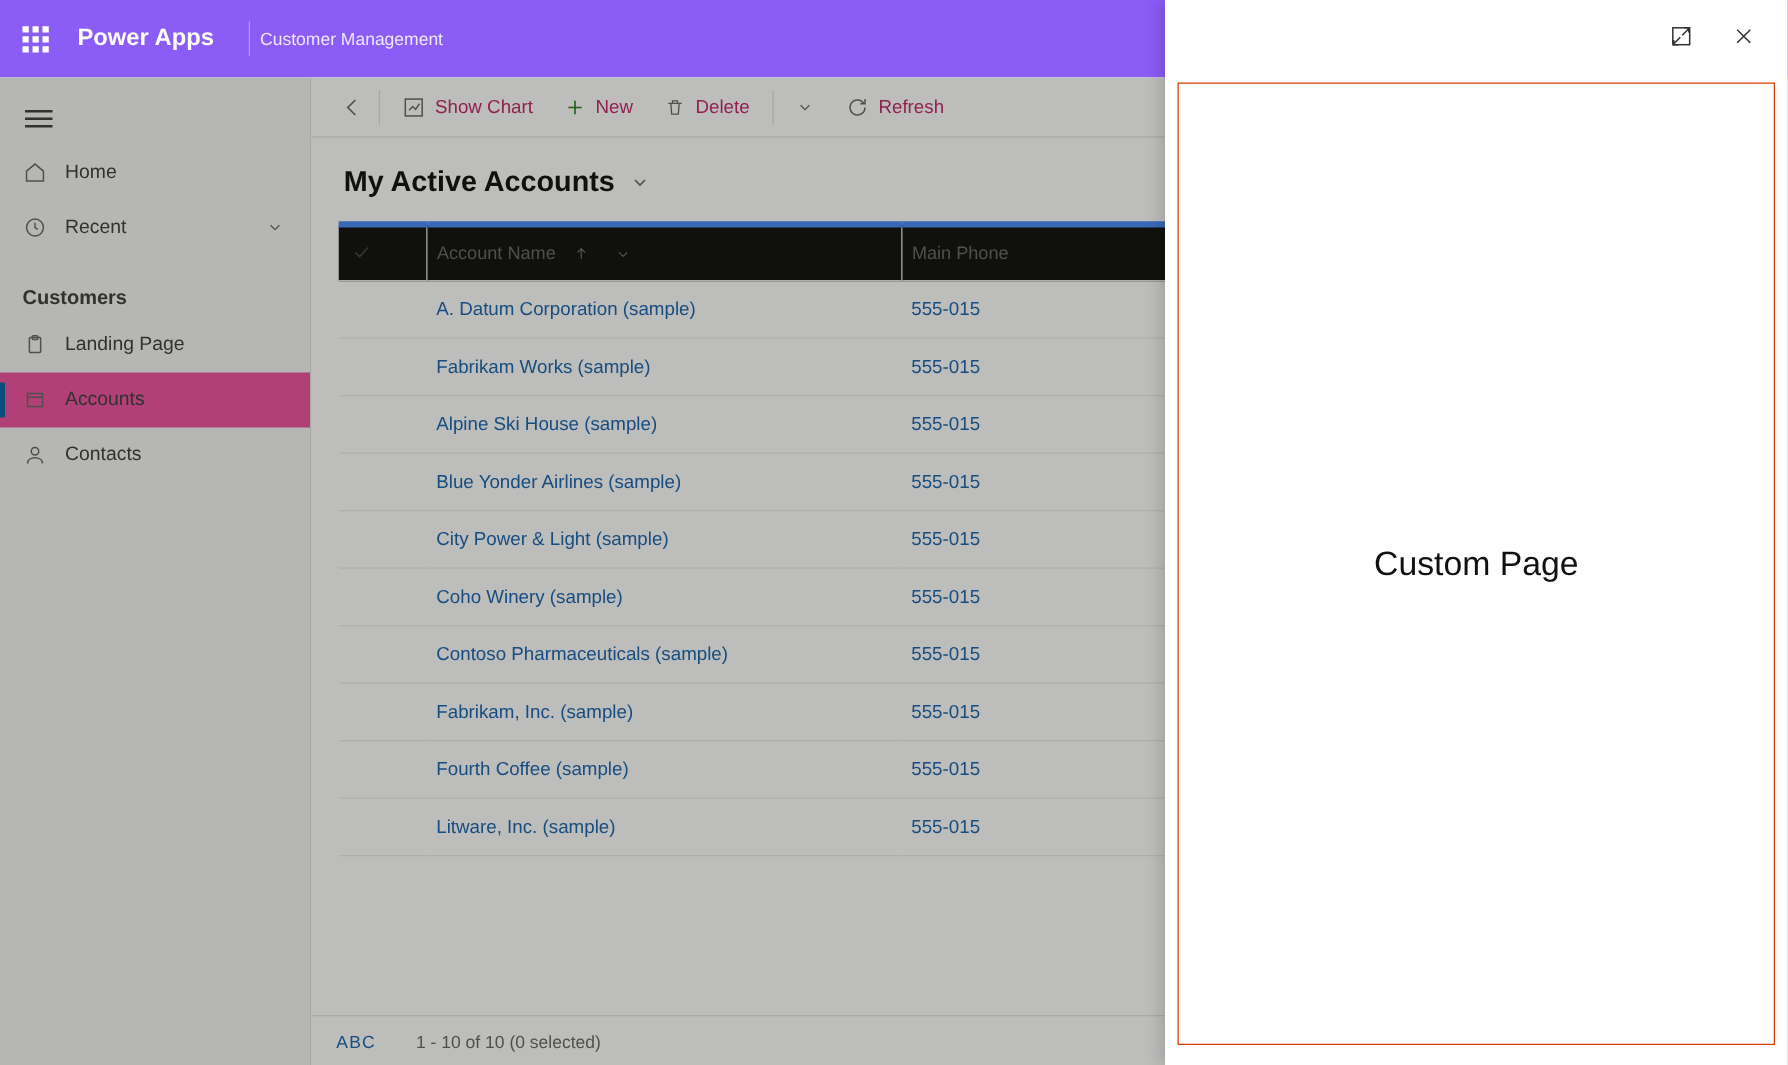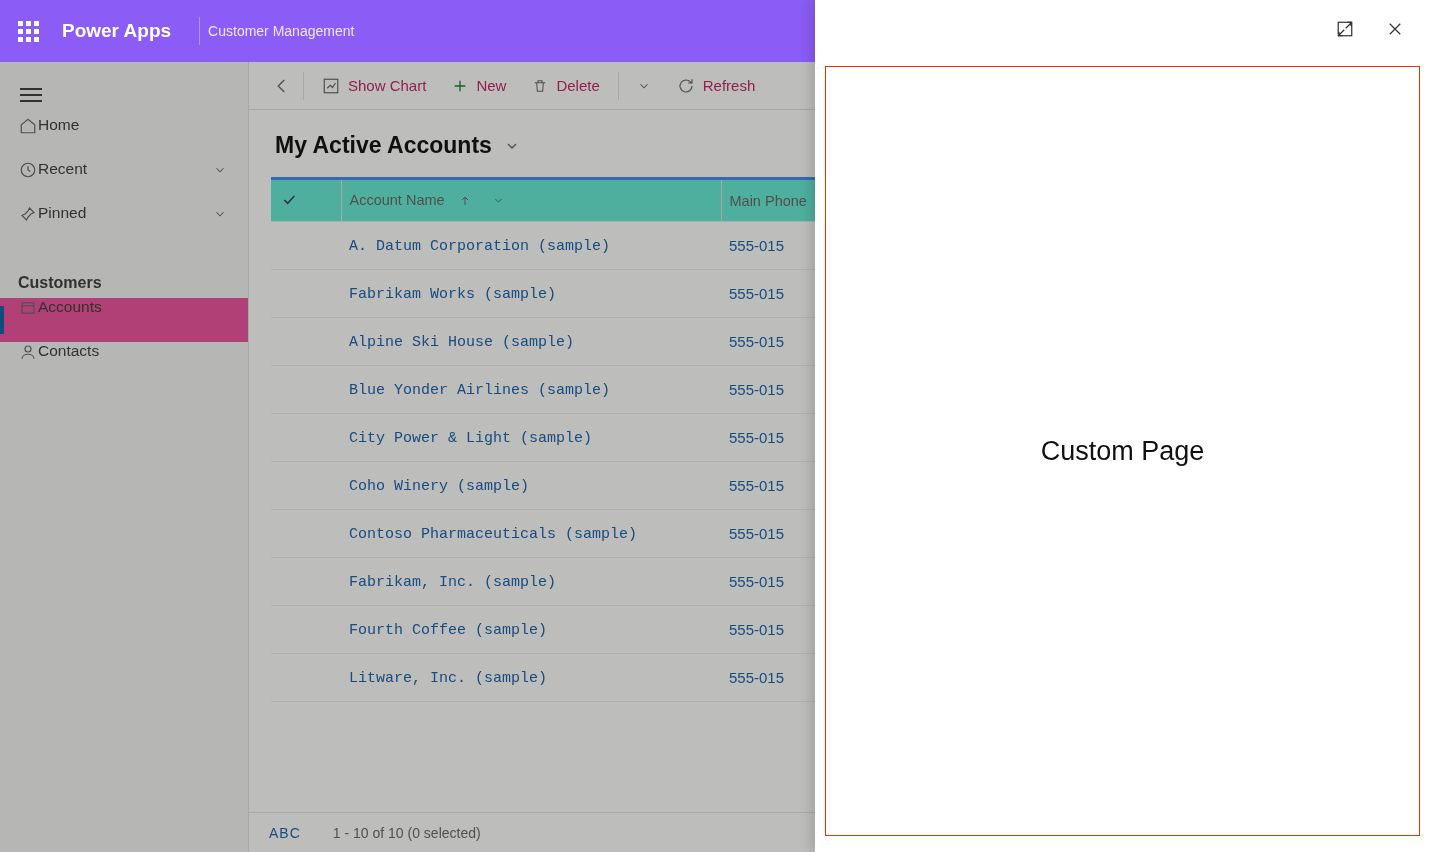--- a/index.html
+++ b/index.html
@@ -17,57 +17,57 @@
   .header .divider { width: 1px; height: 28px; background: rgba(255,255,255,0.35); margin: 0 8px; }
   .header .env-name { font-size: 14px; color: rgba(255,255,255,0.85); }
 
   
   .main { flex: 1; display: flex; position: relative; height: calc(100% - 62px); }
 
   
   .sidebar { width: 249px; background: #f5f5f5; border-right: 1px solid #e1e1e1; display: flex; flex-direction: column; padding-top: 8px; }
   .sidebar .hamburger { padding: 14px 20px 10px; }
   .sidebar .hamburger div { width: 22px; height: 2px; background: #323130; margin: 4px 0; }
-  .nav-item { display: flex; height: 44px; padding: 0 18px; font-size: 15.5px; color: #323130; cursor: pointer; }
+  .nav-item { display: flex; align-items: center; height: 44px; padding: 0 18px; font-size: 15.5px; color: #323130; cursor: pointer; gap: 14px; }
   .nav-item .chev { margin-left: auto; }
   .nav-item.section { font-weight: 600; padding-top: 26px; padding-bottom: 6px; height: auto; cursor: default; font-size: 16px; }
   .nav-item.active { background: #ec4899; position: relative; }
   .nav-item.active::before { content: ""; position: absolute; left: 0; top: 8px; bottom: 8px; width: 4px; background: #005ba1; }
   .ic { width: 20px; height: 20px; display:inline-flex; align-items:center; justify-content:center; color:#605e5c; }
 
   
   .content { flex: 1; display: flex; flex-direction: column; background: #fff; }
   .cmdbar { height: 48px; border-bottom: 1px solid #e1e1e1; display: flex; align-items: center; padding: 0 12px; gap: 2px; }
   .cmdbtn { display: flex; align-items: center; gap: 8px; padding: 6px 12px; font-size: 15px; color: #be185d; cursor: pointer; border: none; background: transparent; }
   .cmdbtn .glyph { font-size: 16px; color:#605e5c; }
   .cmdbtn.green .glyph { color:#107c10; }
   .cmdbtn.back { padding-right: 6px; }
   .cmdsep { width: 1px; height: 28px; background: #e1e1e1; margin: 0 4px; }
 
   .viewarea { padding: 22px 22px 0 22px; flex:1; display:flex; flex-direction:column; }
   .view-title { font-size: 23px; font-weight: 600; display:flex; align-items:center; gap:10px; padding-left: 4px; }
 
   table.grid { width: 100%; border-collapse: collapse; margin-top: 18px; table-layout: fixed; }
-  table.grid th { text-align:left; font-weight:400; font-size:14.5px; color:#605e5c; padding:10px 8px; border-top:3px solid #3b82f6; border-bottom:1px solid #edebe9; background:#5eead4; }
+  table.grid th { text-align:left; font-weight:400; font-size:14.5px; color:#605e5c; padding:10px 8px; border-top:5px solid #3b82f6; border-bottom:1px solid #edebe9; background:#000000; }
   table.grid th.sep { border-left:1px solid #e1e1e1; }
   table.grid td { padding:14px 8px; font-size:15px; border-bottom:1px solid #edebe9; }
-  table.grid td.link a { color:#0b5aa6; text-decoration:none;font-family:Liberation Mono, monospace; }
+  table.grid td.link a { color:#0b5aa6; text-decoration:none; }
   table.grid td.phone { color:#0b5aa6; }
   col.csel { width: 70px; }
   col.cname { width: 380px; }
   col.cphone { width: auto; }
 
   .footer { height: 40px; border-top:1px solid #e1e1e1; display:flex; align-items:center; padding:0 20px; gap:32px; font-size:14px; color:#605e5c; }
   .footer .abc { color:#0b5aa6; letter-spacing:1px; }
 
   
   .scrim { position:absolute; inset:0; background:rgba(50,49,48,0.32); }
 
   
-  .panel { position:absolute; top:0; right:0; bottom:0; width:615px; background:#fff; box-shadow: -4px 0 12px rgba(0,0,0,0.15); display:flex; flex-direction:column; }
+  .panel { position:absolute; top:0; right:0; bottom:0; width:498px; background:#fff; box-shadow: -4px 0 12px rgba(0,0,0,0.15); display:flex; flex-direction:column; }
   .panel-header { height:58px; display:flex; align-items:center; justify-content:flex-end; gap:28px; padding:0 24px; }
   .panel-header .hbtn { width:22px; height:22px; cursor:pointer; color:#323130; display:inline-flex; align-items:center; justify-content:center; }
   .panel-body { flex:1; margin:8px 10px 16px 10px; border:1.5px solid #d83b01; display:flex; align-items:center; justify-content:center; }
   .panel-body .cp-label { font-size:27px; color:#111; }
 
   svg { display:block; }
 </style>
 </head>
 <body>
 
@@ -114,38 +114,34 @@
           </svg>
       </span>
       <span>Recent</span>
       <span class="chev ic">
         <svg width="14" height="14" viewBox="0 0 24 24" fill="none" stroke="currentColor" stroke-width="1.8">
             <path d="m6 9 6 6 6-6"></path>
           </svg>
       </span>
     </div>
 
-    <div class="nav-item">
-      <span class="ic">
-        <svg width="18" height="18" viewBox="0 0 24 24" fill="none" stroke="currentColor" stroke-width="1.6">
-            <path d="m14 4 6 6-4 2-4 4-2 4L4 14l4-2 4-4z"></path>
-          </svg>
-      </span>
-      <span>Pinned</span>
-      <span class="chev ic">
-        <svg width="14" height="14" viewBox="0 0 24 24" fill="none" stroke="currentColor" stroke-width="1.8">
-            <path d="m6 9 6 6 6-6"></path>
-          </svg>
-      </span>
-    </div>
 
     <div class="nav-item section">
       <span>Customers</span>
     </div>
 
+    <div class="nav-item">
+      <span class="ic">
+        <svg width="18" height="18" viewBox="0 0 24 24" fill="none" stroke="currentColor" stroke-width="1.6">
+            <rect x="6" y="4" width="12" height="16" rx="1"></rect>
+            <rect x="9" y="2" width="6" height="4" rx="1"></rect>
+          </svg>
+      </span>
+      <span>Landing Page</span>
+    </div>
 
     <div class="nav-item active">
       <span class="ic">
         <svg width="18" height="18" viewBox="0 0 24 24" fill="none" stroke="currentColor" stroke-width="1.6">
             <rect x="4" y="5" width="16" height="14"></rect>
             <path d="M4 9h16"></path>
           </svg>
       </span>
       <span>Accounts</span>
     </div>

